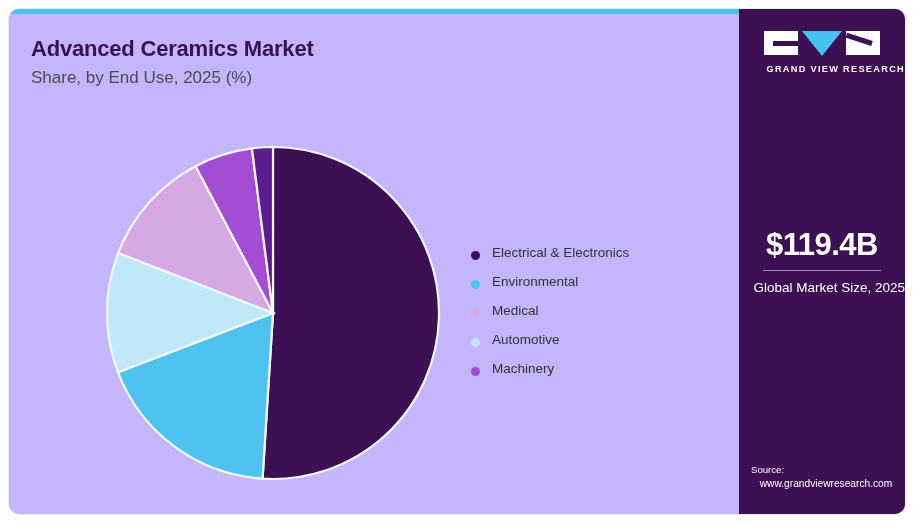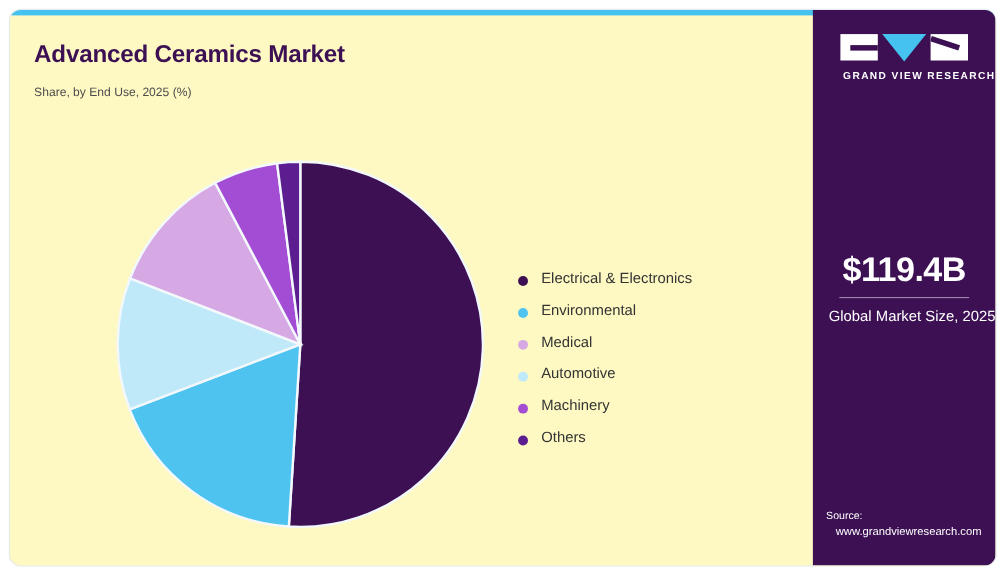--- a/index.html
+++ b/index.html
@@ -12,21 +12,21 @@
   }
   #infographic {
     position: relative;
     width: 914px; height: 523px;
     background: #ffffff;
   }
   .card {
     position: absolute;
     left: 9px; top: 9px;
     width: 896px; height: 505px;
-    background: #fef9c3;
+    background: #c4b5fd;
     border-radius: 10px;
     overflow: hidden;
     box-shadow: 0 0 0 1px #e3e9ee;
   }
   .top-accent {
     position: absolute;
     left: 0; top: 0;
     width: 896px; height: 5px;
     background: #45c2ef;
   }
@@ -37,22 +37,22 @@
     width: 520px;
   }
   .title {
     font-size: 22px;
     font-weight: bold;
     color: #3c1053;
     letter-spacing: -0.2px;
     line-height: 1.12;
   }
   .subtitle {
-    margin-top: 16px;
-    font-size: 11px;
+    margin-top: 6px;
+    font-size: 17px;
     color: #4c4c4c;
     line-height: 1.2;
   }
   
   .chart-area {
     position: absolute;
     left: 92px; top: 132px;
     width: 345px; height: 345px;
   }
   .chart-area svg { display: block; }
@@ -212,24 +212,20 @@
           <span class="legend-label">Medical</span>
         </div>
         <div class="legend-row">
           <span class="legend-dot" style="background: rgb(191, 233, 248);"></span>
           <span class="legend-label">Automotive</span>
         </div>
         <div class="legend-row">
           <span class="legend-dot" style="background: rgb(163, 76, 212);"></span>
           <span class="legend-label">Machinery</span>
         </div>
-        <div class="legend-row">
-          <span class="legend-dot" style="background: rgb(91, 29, 143);"></span>
-          <span class="legend-label">Others</span>
-        </div>
       </div>
 
     <div class="side-panel">
       <div class="logo">
         <div class="logo-marks">
           <span class="logo-left"></span>
           <span class="logo-tri"></span>
           <span class="logo-right"></span>
         </div>
         <div class="logo-text">GRAND VIEW RESEARCH</div>

